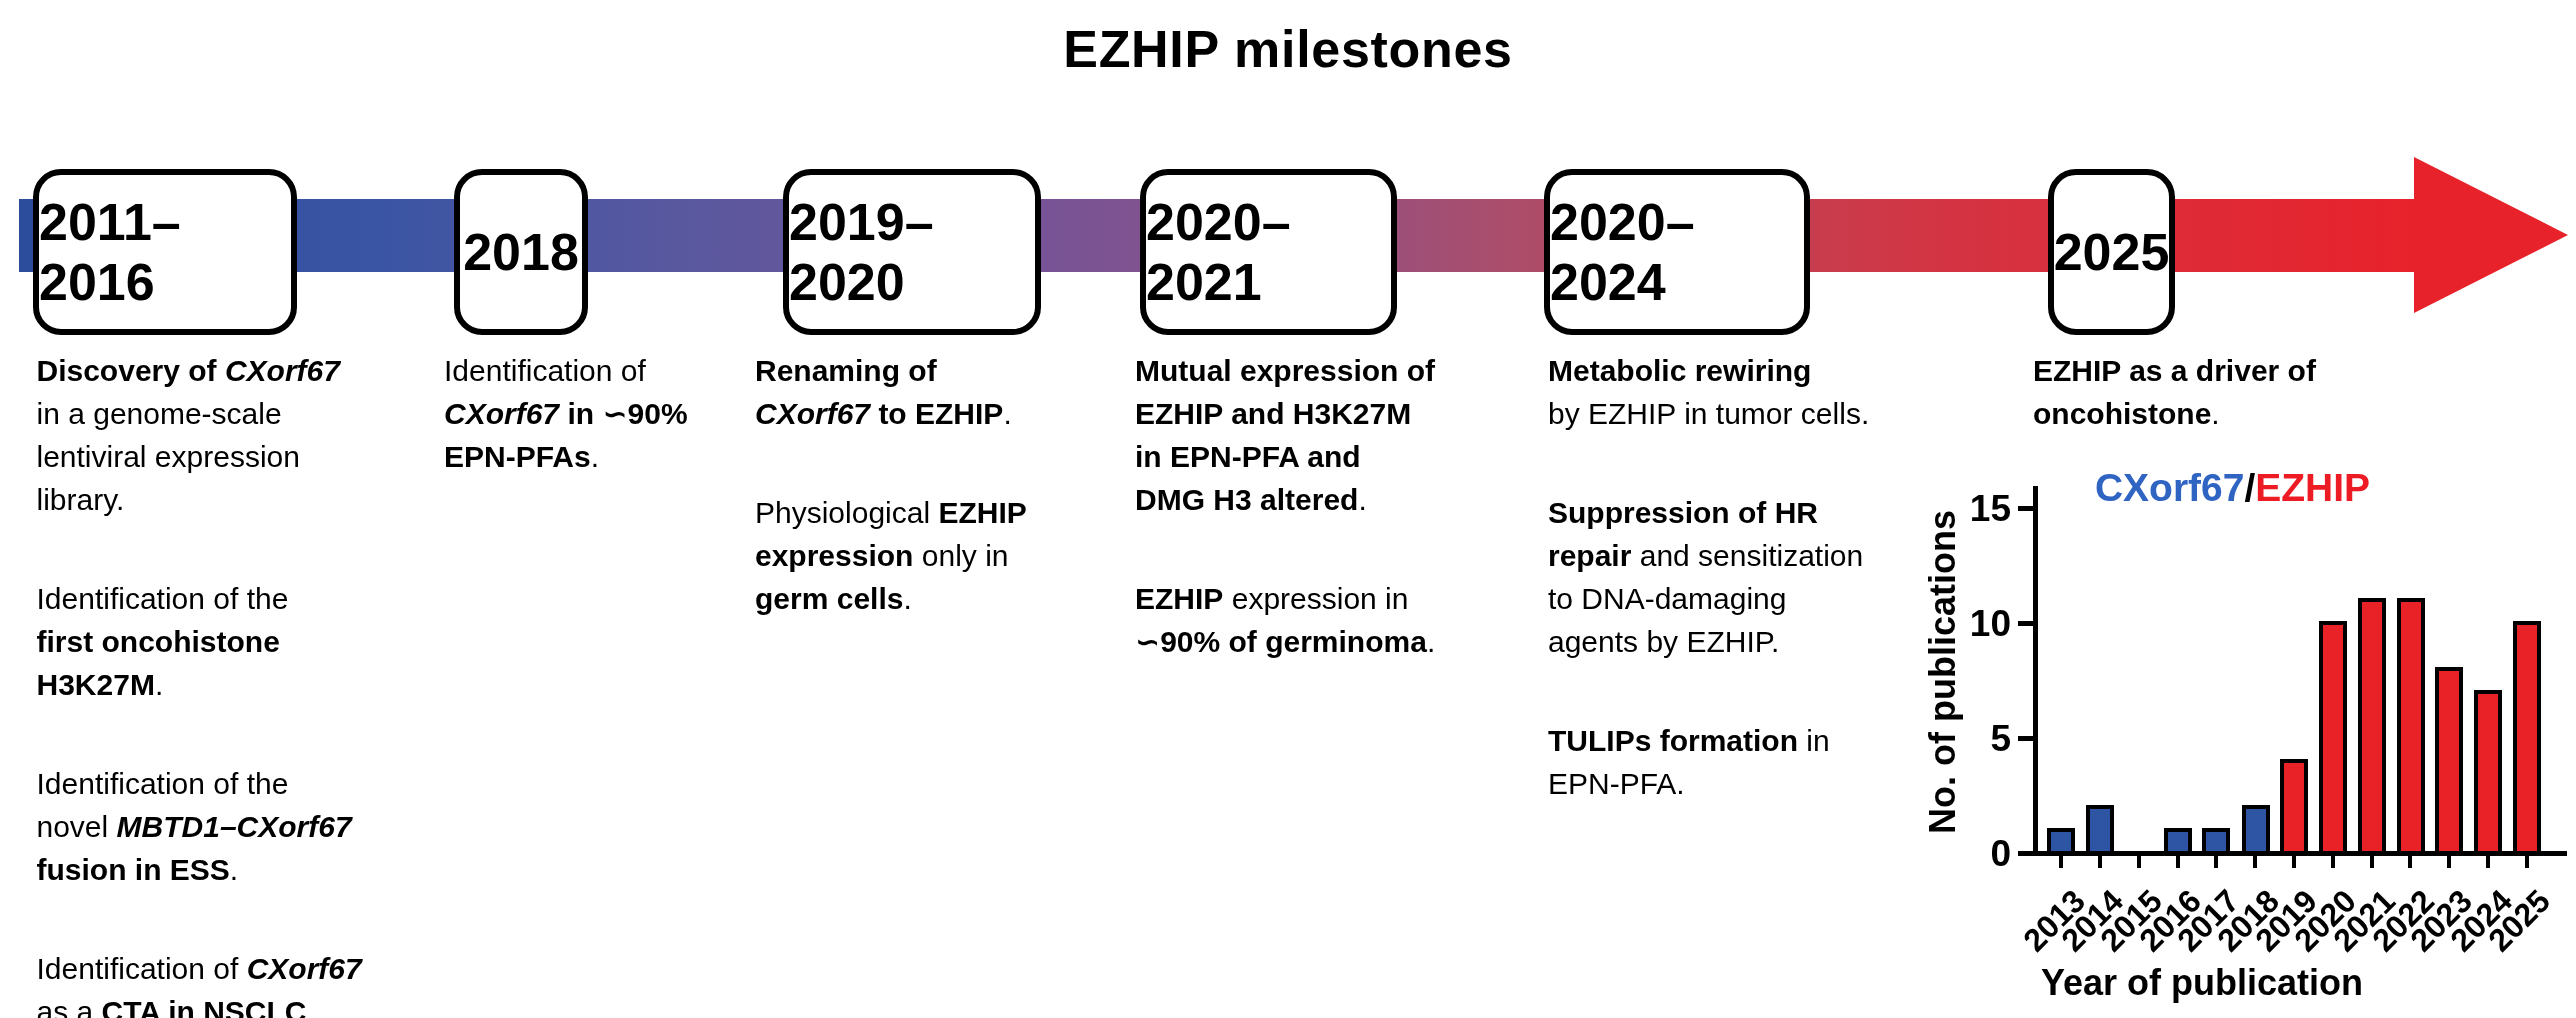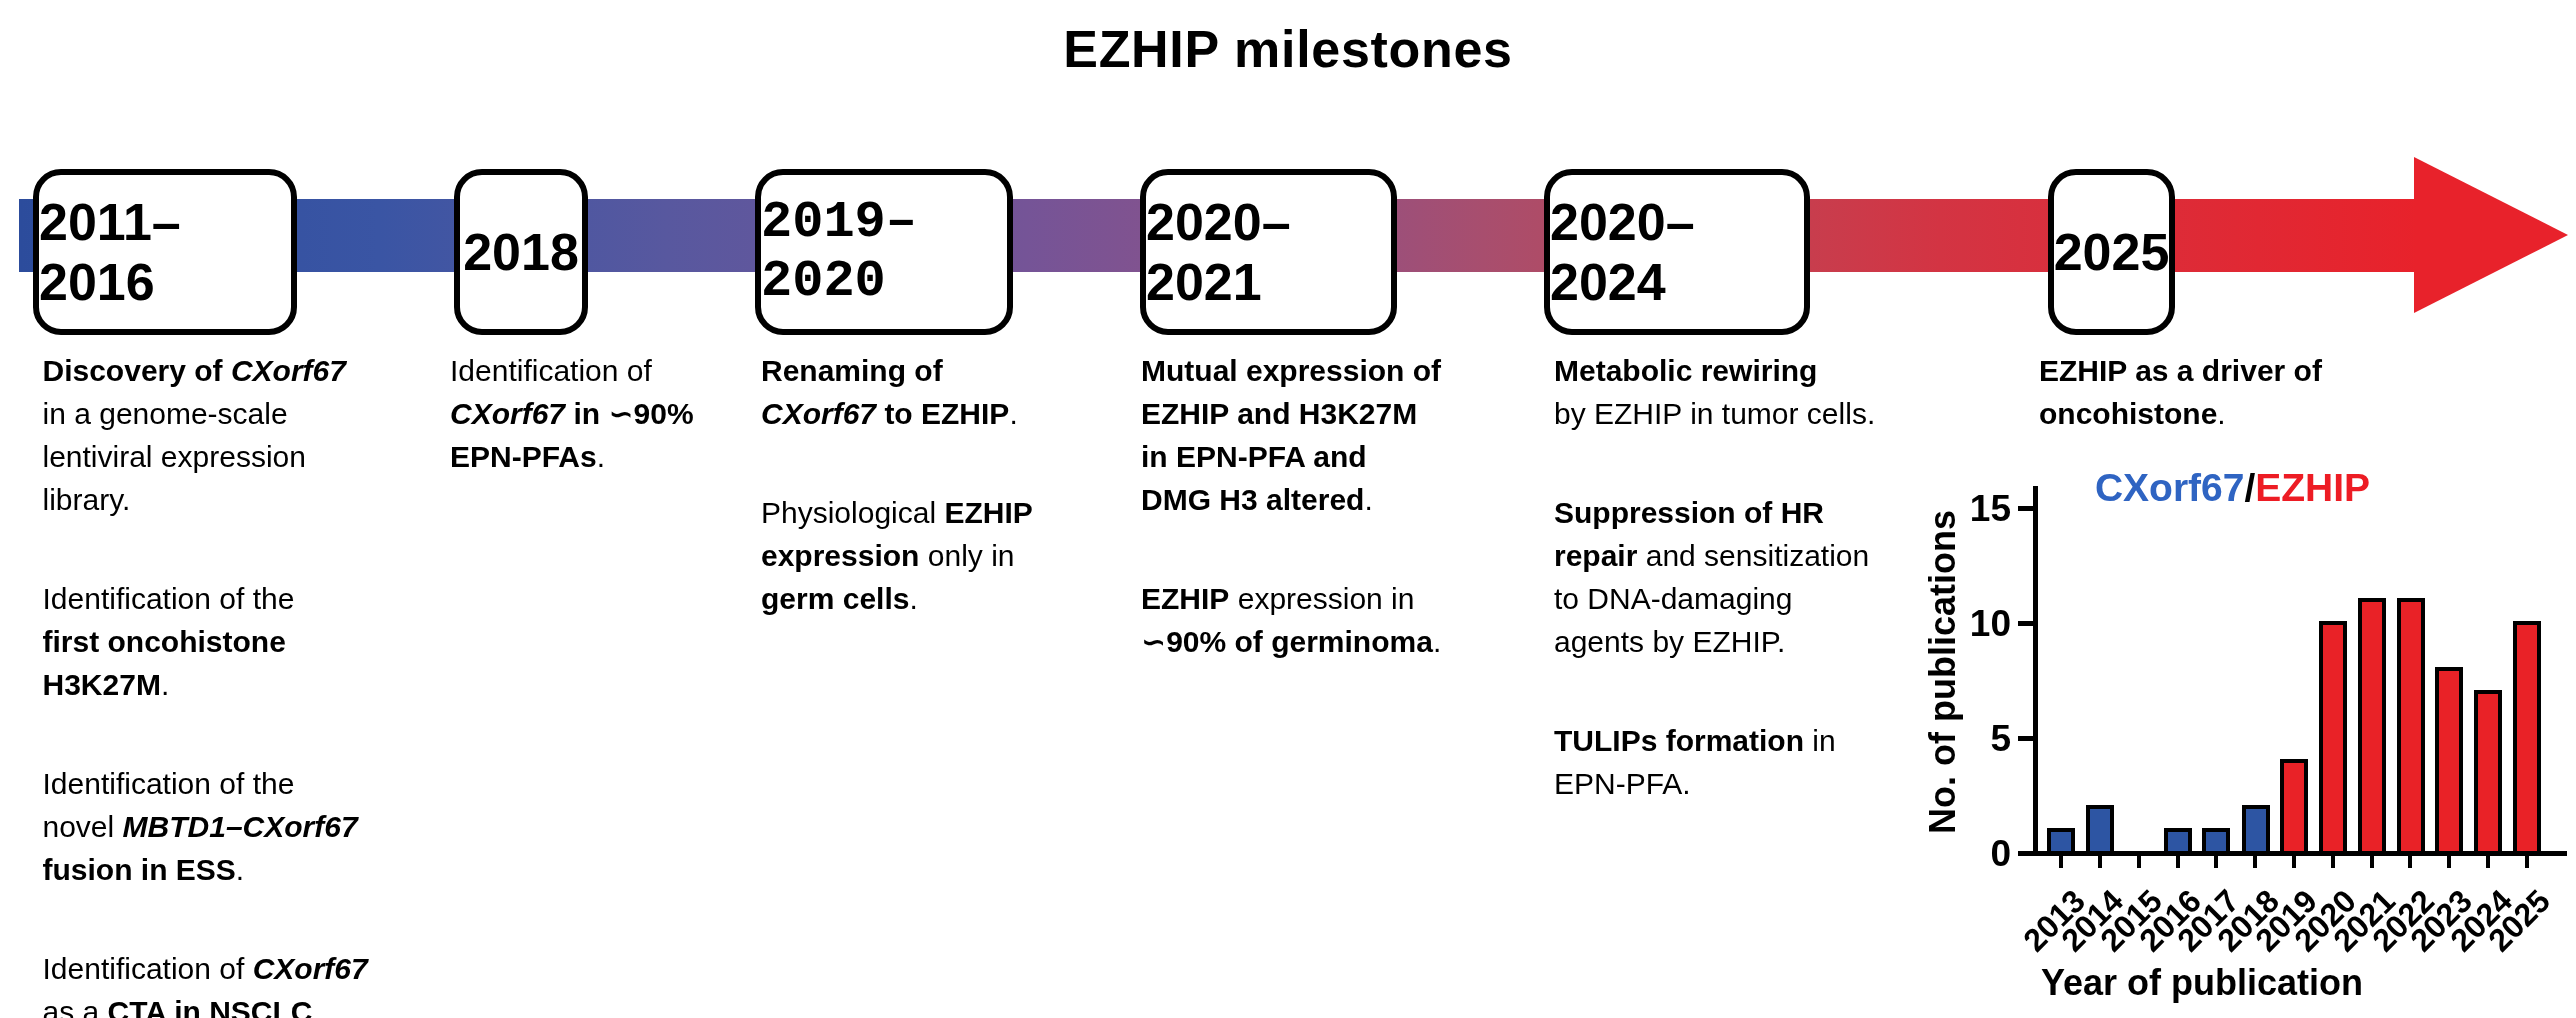--- a/index.html
+++ b/index.html
@@ -19,21 +19,21 @@
     border-left:154px solid #e8222b;
   }
   .yearbox{
     position:absolute;top:169px;height:166px;box-sizing:border-box;
     background:#fff;border:6.7px solid #000;border-radius:28px;
     display:flex;align-items:center;justify-content:center;
     font-size:52px;font-weight:700;z-index:3;
   }
   
   .col{position:absolute;top:349px;font-size:30px;line-height:43px;}
-  .col .para{margin:0 0 56px 18px;}
+  .col .para{margin:0 0 56px 12px;}
   .col .line{white-space:nowrap;}
   .b{font-weight:700;}
   .bi{font-weight:700;font-style:italic;}
   
   .axis{position:absolute;background:#000;z-index:4;}
   .ytick{position:absolute;background:#000;z-index:4;}
   .xtick{position:absolute;background:#000;z-index:4;}
   .yticklabel{
     position:absolute;width:111px;text-align:right;
     font-size:37px;font-weight:700;line-height:39px;
@@ -64,21 +64,21 @@
 
 <div id="canvas">
 
   <h1 id="figure-title">EZHIP milestones</h1>
 
   <div id="arrow-band" style="background: linear-gradient(90deg, rgb(44, 76, 156) 0%, rgb(58, 85, 164) 15%, rgb(88, 88, 159) 27%, rgb(117, 84, 151) 42%, rgb(143, 81, 134) 53%, rgb(168, 78, 110) 61%, rgb(188, 71, 88) 69%, rgb(211, 52, 67) 80%, rgb(232, 34, 43) 100%);"></div>
   <div id="arrow-head" style="border-left-color: rgb(232, 34, 43);"></div>
 
   <div class="yearbox" style="left:33px;width:264px;">2011–2016</div>
   <div class="yearbox" style="left:454px;width:134px;">2018</div>
-  <div class="yearbox" style="left:755px;width:258px;font-family:Liberation Mono, monospace;">2019–2020</div>
+  <div class="yearbox" style="left:783px;width:258px;">2019–2020</div>
   <div class="yearbox" style="left:1140px;width:257px;">2020–2021</div>
   <div class="yearbox" style="left:1544px;width:266px;">2020–2024</div>
   <div class="yearbox" style="left:2048px;width:127px;">2025</div>
 
   <div class="col" style="left:24.5px;">
       <div class="para">
         <div class="line"><span class="b">Discovery of </span><span class="bi">CXorf67</span></div>
         <div class="line"><span>in a genome-scale</span></div>
         <div class="line"><span>lentiviral expression</span></div>
         <div class="line"><span>library.</span></div>

